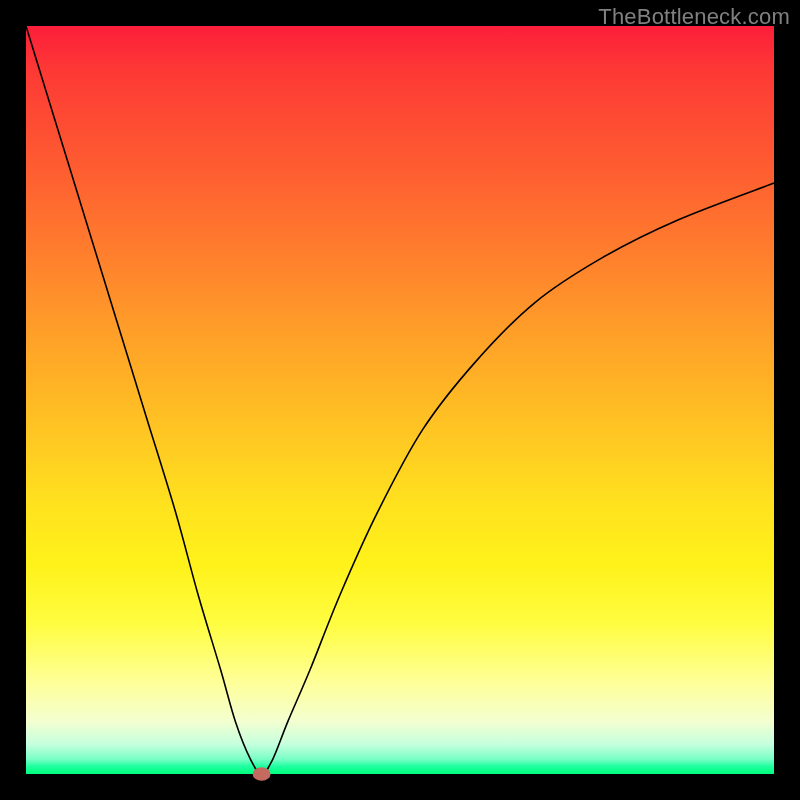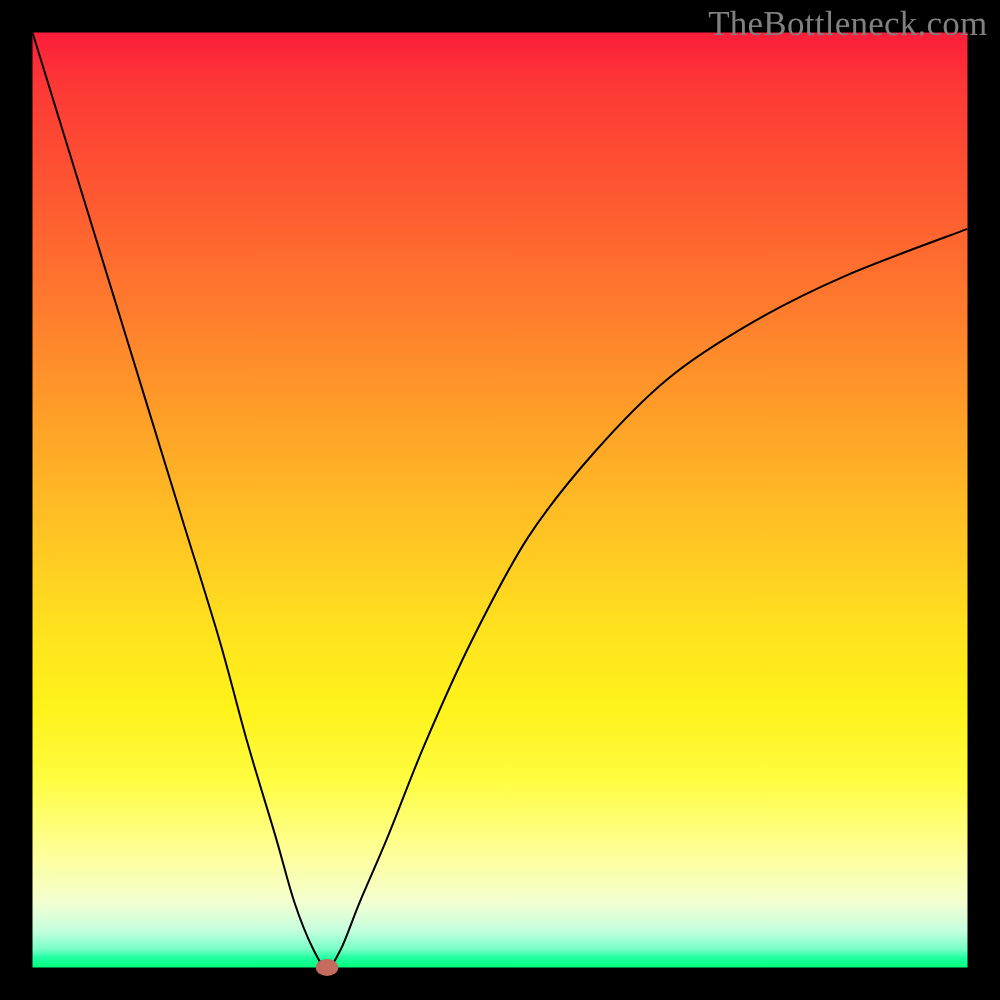--- a/index.html
+++ b/index.html
@@ -49,24 +49,24 @@
     top: 0;
     width: 748px;
     height: 748px;
     overflow: visible;
   }
   .watermark {
     position: absolute;
     top: 4px;
     right: 10px;
     color: #808080;
-    font-size: 28px;
+    font-size: 22px;
     font-weight: 400;
     letter-spacing: 0.2px;
-    font-family: Liberation Serif, serif;
+    font-family: Liberation Sans, sans-serif;
     text-align: right;
   }
 </style>
 </head>
 <body>
 
 <div class="frame">
   <div class="plot">
     <svg viewBox="0 0 100 100" preserveAspectRatio="none">
       <path fill="none" stroke="#000000" stroke-width="0.25" vector-effect="non-scaling-stroke" d="M 0 0 C 0.667 2.167 2.667 8.667 4 13 C 5.333 17.333 6.667 21.667 8 26 C 9.333 30.333 10.667 34.667 12 39 C 13.333 43.333 14.667 47.667 16 52 C 17.333 56.333 18.833 61.000 20 65 C 21.167 69.000 22.000 72.500 23 76 C 24.000 79.500 25.167 83.167 26 86 C 26.833 88.833 27.333 91.000 28 93 C 28.667 95.000 29.417 96.833 30 98 C 30.583 99.167 31.000 100.000 31.5 100 C 32.000 100.000 32.417 99.167 33 98 C 33.583 96.833 34.167 95.000 35 93 C 35.833 91.000 36.833 88.833 38 86 C 39.167 83.167 40.500 79.500 42 76 C 43.500 72.500 45.167 68.667 47 65 C 48.833 61.333 50.833 57.333 53 54 C 55.167 50.667 57.500 47.833 60 45 C 62.500 42.167 65.167 39.333 68 37 C 70.833 34.667 73.833 32.833 77 31 C 80.167 29.167 83.167 27.667 87 26 C 90.833 24.333 97.833 21.833 100 21 " id="curve-path" style="stroke-width: 1.6px;"></path>

